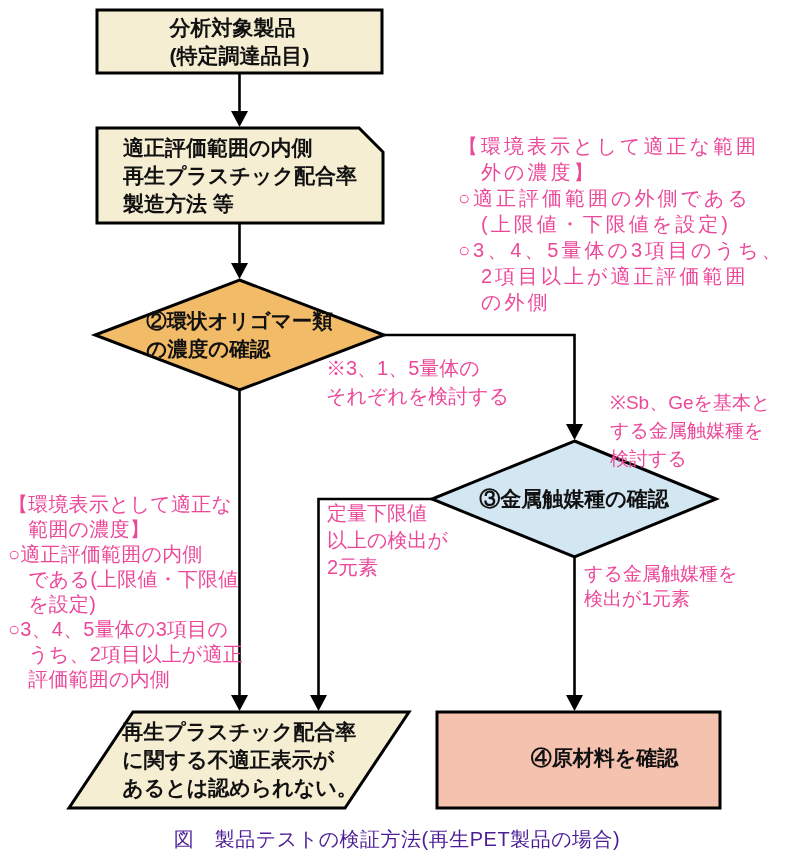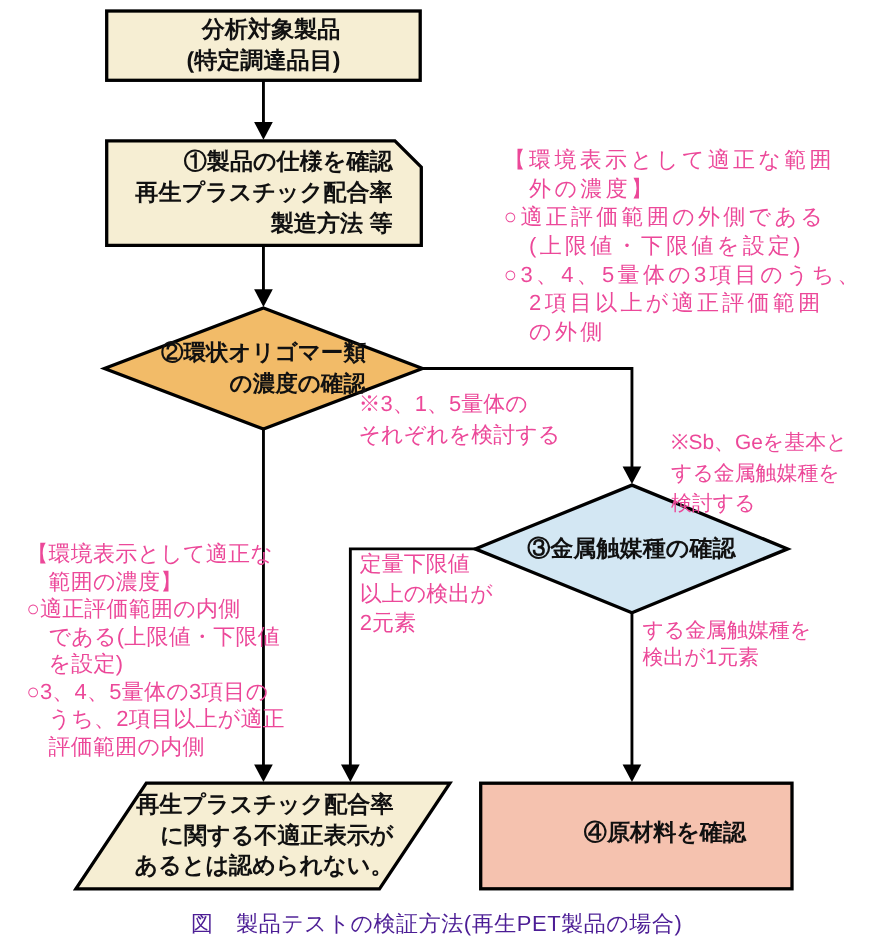--- a/index.html
+++ b/index.html
@@ -11,38 +11,38 @@
     font-family: "Liberation Sans", sans-serif;
     color: #111111;
     overflow: hidden;
   }
   .layer { position: absolute; left: 0; top: 0; }
   .node-label {
     position: absolute;
     display: flex;
     align-items: center;
     justify-content: center;
-    text-align: right;
+    text-align: left;
     white-space: pre-line;
     font-weight: 700;
     font-size: 21px;
     line-height: 28px;
     color: #111111;
     border-radius: 23px;
   }
   .annotation {
     position: absolute;
     white-space: pre-line;
     text-align: left;
     font-size: 20px;
     line-height: 26px;
     color: #ec4899;
   }
   .annotation.spread { letter-spacing: 3px; }
-  .annotation.tight { line-height: 25px; letter-spacing: 0.2px; margin-left: 16px; }
+  .annotation.tight { line-height: 25px; letter-spacing: 0.2px; }
   .caption {
     position: absolute;
     left: 0; top: 826px;
     width: 100%;
     text-align: center;
     font-size: 20px;
     font-weight: 500;
     letter-spacing: 0.5px;
     color: #4c1d95;
   }
@@ -81,21 +81,21 @@
     <polygon points="574.5,441 716,499 574.5,557 432,499" stroke="#000000" stroke-width="3" fill="#d3e7f3"></polygon>
 
     <polygon points="133,712 409,712 345,808 69,808" stroke="#000000" stroke-width="3" fill="#f6eed3"></polygon>
 
     <rect x="437" y="712" width="283" height="96" stroke="#000000" stroke-width="3" fill="#f5c2af"></rect>
   </svg>
 
   <div class="node-label" style="left:97px; top:10px; width:285px; height:63px;">分析対象製品
 (特定調達品目)</div>
 
-  <div class="node-label" style="left:97px; top:128px; width:286px; height:95px;">①製品の仕様を確認
+  <div class="node-label" style="left:97px; top:128px; width:286px; height:95px;">適正評価範囲の内側
 再生プラスチック配合率
 製造方法 等</div>
 
   <div class="node-label" style="left:95px; top:280px; width:289px; height:110px; font-size:20.5px;">②環状オリゴマー類
 の濃度の確認</div>
 
   <div class="node-label" style="left:432px; top:441px; width:284px; height:116px;">③金属触媒種の確認</div>
 
   <div class="node-label" style="left:85px; top:712px; width:310px; height:96px;">再生プラスチック配合率
 に関する不適正表示が

